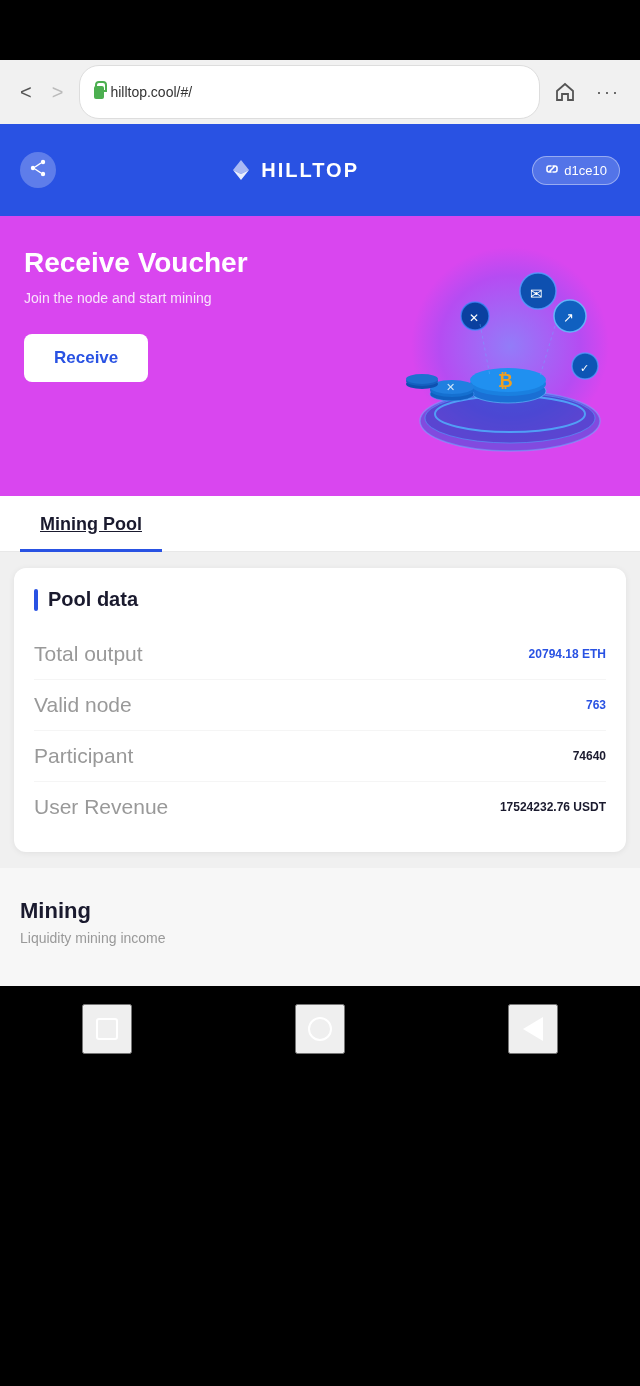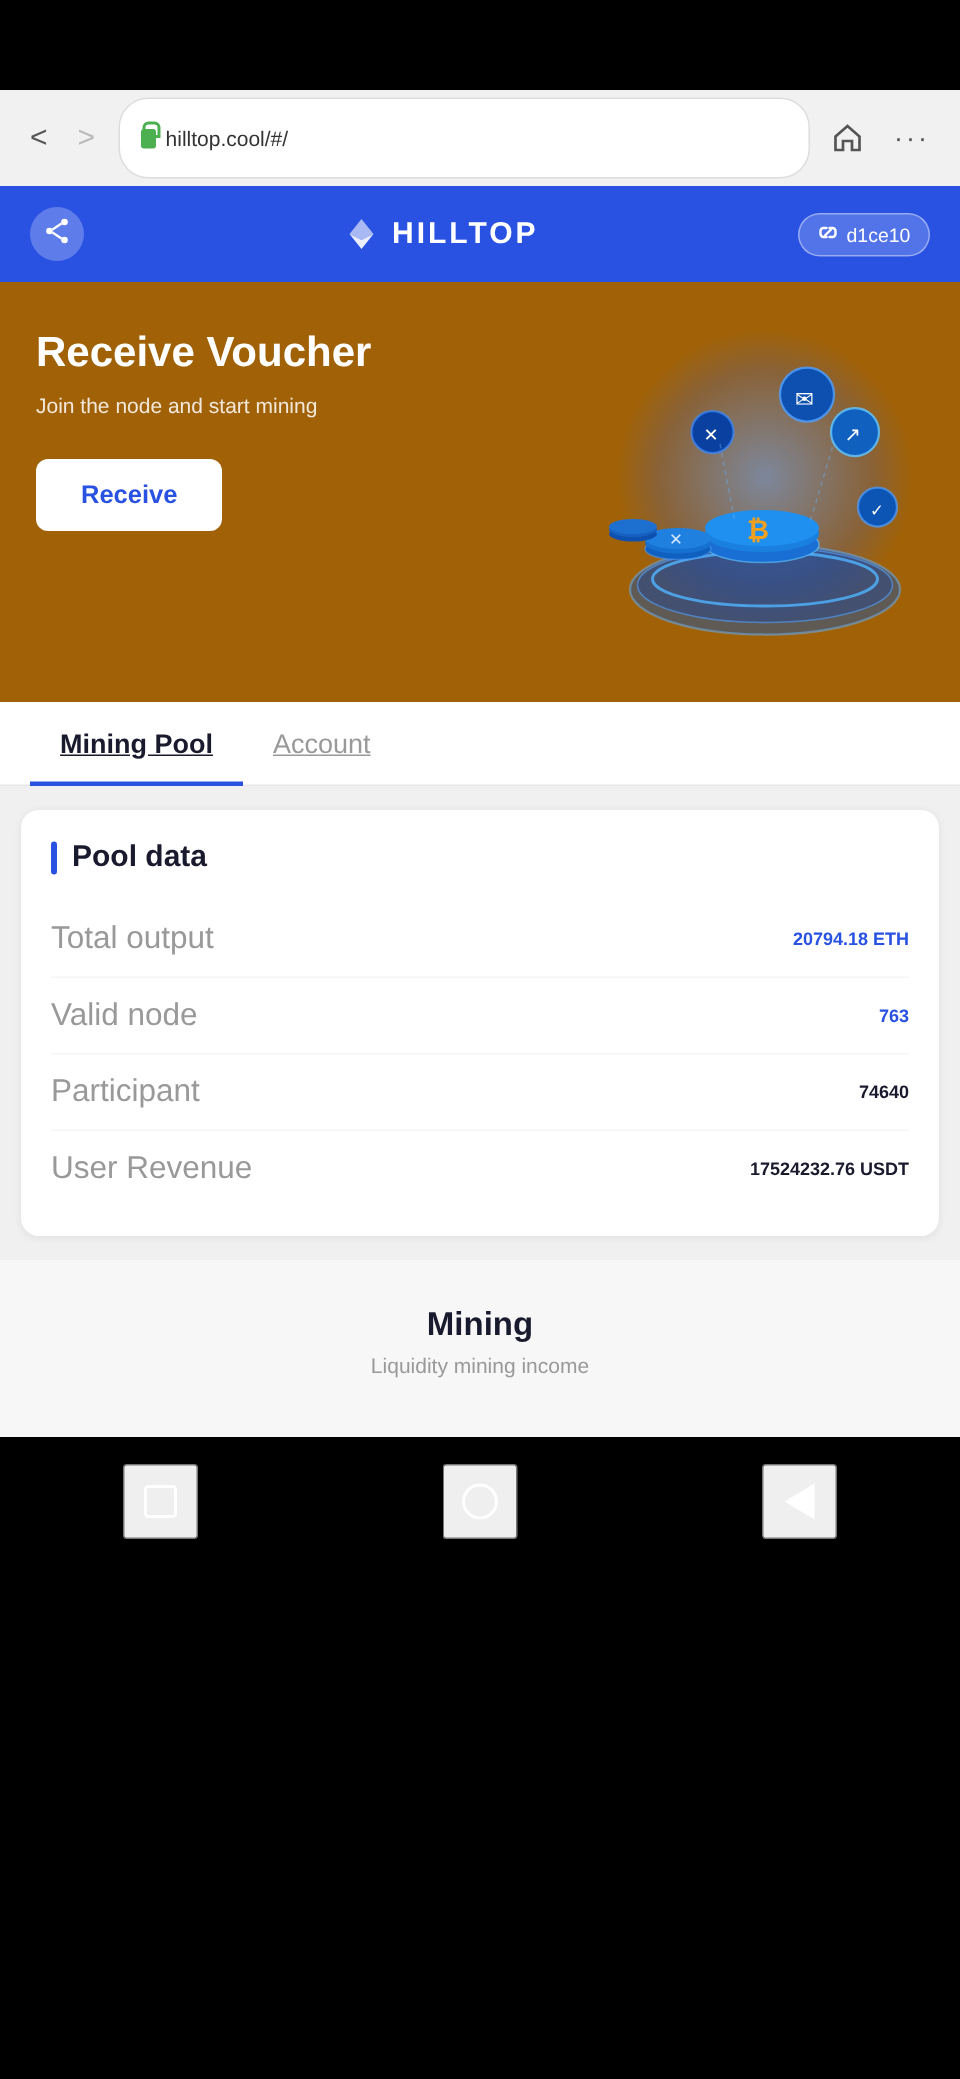--- a/index.html
+++ b/index.html
@@ -92,21 +92,21 @@
     }
 
     
     .app-content {
       background: #f0f0f0;
     }
 
     
     .app-header {
       background: #2952e3;
-      padding: 14px 20px;
+      padding: 28px 20px;
       display: flex;
       align-items: center;
       justify-content: space-between;
     }
     .share-btn {
       width: 36px;
       height: 36px;
       border-radius: 50%;
       background: rgba(255,255,255,0.25);
       display: flex;
@@ -149,21 +149,21 @@
       font-size: 13px;
     }
     .wallet-id {
       color: #fff;
       font-size: 13px;
       font-weight: 500;
     }
 
     
     .hero-banner {
-      background: #a16207;
+      background: #d946ef;
       padding: 30px 8px 40px 24px;
       position: relative;
       overflow: hidden;
       min-height: 280px;
     }
     .hero-text-area {
       max-width: 55%;
       position: relative;
       z-index: 2;
     }
@@ -272,21 +272,20 @@
     .data-value {
       font-size: 12px;
       font-weight: 600;
       color: #1a1a2e;
     }
     .data-value.blue { color: #2952e3; }
 
     
     .mining-section {
       background: #f7f7f7;
-      text-align: center;
       padding: 30px 20px 40px;
     }
     .mining-title {
       font-size: 22px;
       font-weight: 800;
       color: #1a1a2e;
       margin-bottom: 6px;
     }
     .mining-subtitle {
       font-size: 14px;
@@ -426,21 +425,20 @@
       <circle cx="205" cy="130" r="13" fill="#0d55b5" stroke="rgba(80,160,255,0.7)" stroke-width="1.5"></circle>
       <text x="200" y="136" font-size="11" fill="white" font-family="Arial">✓</text>
 
       <line x1="175" y1="90" x2="160" y2="140" stroke="rgba(100,180,255,0.4)" stroke-width="1" stroke-dasharray="3,3"></line>
       <line x1="100" y1="88" x2="110" y2="140" stroke="rgba(100,180,255,0.4)" stroke-width="1" stroke-dasharray="3,3"></line>
     </svg>
   </div>
 
   <div class="tab-section">
     <div class="tab-item active">Mining Pool</div>
-    <div class="tab-item">Account</div>
   </div>
 
   <div class="pool-card">
     <div class="pool-card-header">
       <div class="blue-indicator"></div>
       <span class="pool-card-title">Pool data</span>
     </div>
 
     <div class="data-row">
       <span class="data-label">Total output</span>

